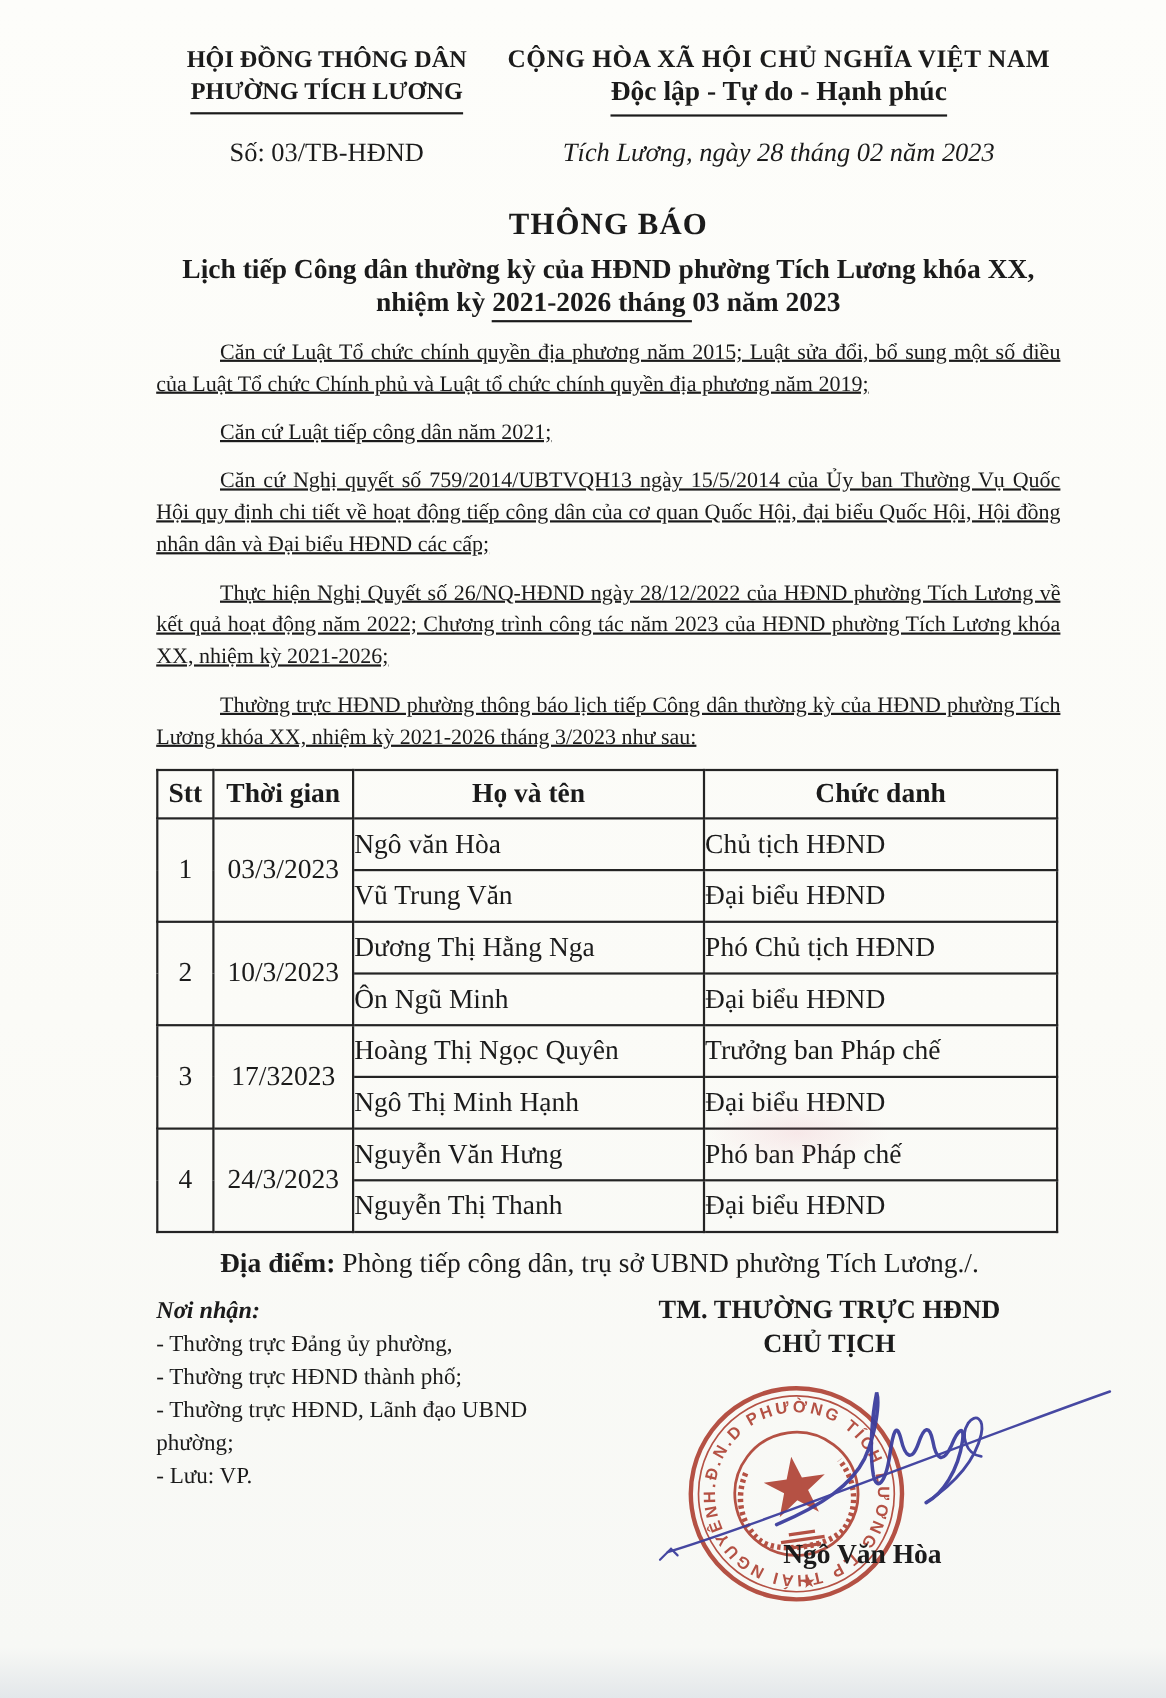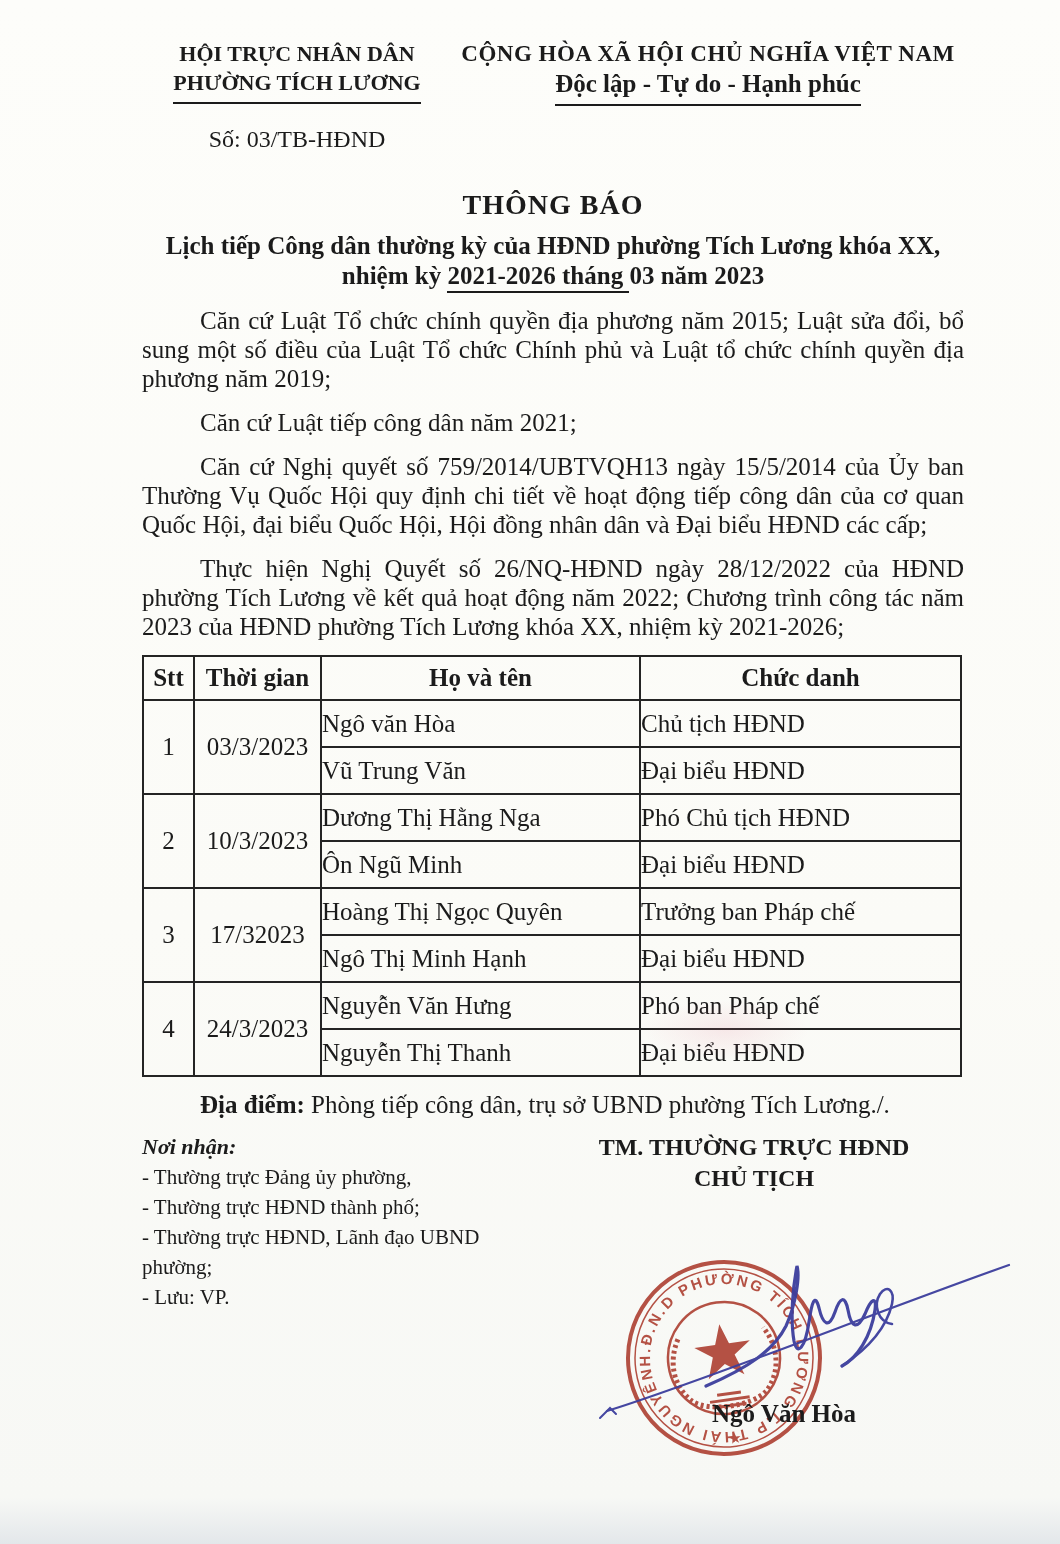--- a/index.html
+++ b/index.html
@@ -25,21 +25,21 @@
   .nat-l1{font-weight:bold;font-size:23px;line-height:28px;letter-spacing:0.5px;}
   .nat-l2{font-weight:bold;font-size:25px;line-height:32px;}
   .numdate{display:flex;margin-top:20px;}
   .doc-number{width:310px;text-align:center;font-size:24px;flex:none;}
   .place-date{flex:1;text-align:center;font-style:italic;font-size:24px;}
   
   .title{margin-top:36px;text-align:center;font-weight:bold;font-size:28px;line-height:32px;letter-spacing:1px;}
   .subtitle{margin-top:10px;text-align:center;font-weight:bold;font-size:25px;line-height:30px;}
   .u-part{border-bottom:2px solid #1b1b1b;padding-bottom:2px;}
   
-  .para{font-size:25px;line-height:29px;text-align:justify;text-indent:58px;margin:15px 0 0 0;}
+  .para{font-size:20px;line-height:29px;text-align:justify;text-indent:58px;margin:15px 0 0 0;text-decoration:underline;}
   
   table.sched{border-collapse:collapse;margin-top:14px;width:818px;table-layout:fixed;}
   table.sched th,table.sched td{border:2px solid #242424;font-size:25px;padding:0;}
   table.sched th{font-weight:bold;height:42px;text-align:center;}
   table.sched td{height:45px;}
   .col-stt{width:51px;}
   .col-date{width:127px;}
   .col-name{width:319px;}
   .col-title{width:321px;}
   td.c{text-align:center;}
@@ -60,43 +60,45 @@
   .smudge{position:absolute;left:640px;top:1000px;width:170px;height:60px;
     background:radial-gradient(ellipse at center,rgba(225,120,145,0.14),rgba(225,120,145,0) 70%);}
 </style>
 </head>
 <body>
 
 <div class="page">
 
   <div class="hdr">
     <div class="hdr-left">
-      <div class="org-l1">HỘI TRỰC NHÂN DÂN</div>
+      <div class="org-l1">HỘI ĐỒNG THÔNG DÂN</div>
       <div class="org-l2"><span class="org-underline">PHƯỜNG TÍCH LƯƠNG</span></div>
     </div>
     <div class="hdr-right">
       <div class="nat-l1">CỘNG HÒA XÃ HỘI CHỦ NGHĨA VIỆT NAM</div>
       <div class="nat-l2"><span class="org-underline">Độc lập - Tự do - Hạnh phúc</span></div>
     </div>
   </div>
 
   <div class="numdate">
     <div class="doc-number">Số: 03/TB-HĐND</div>
+    <div class="place-date">Tích Lương, ngày 28 tháng 02 năm 2023</div>
   </div>
 
   <div class="title">THÔNG BÁO</div>
   <div class="subtitle">
     <div>Lịch tiếp Công dân thường kỳ của HĐND phường Tích Lương khóa XX,</div>
     <div><span>nhiệm kỳ </span><span class="u-part">2021-2026 tháng </span><span>03 năm 2023</span></div>
   </div>
 
   <p class="para">Căn cứ Luật Tổ chức chính quyền địa phương năm 2015; Luật sửa đổi, bổ sung một số điều của Luật Tổ chức Chính phủ và Luật tổ chức chính quyền địa phương năm 2019;</p>
   <p class="para">Căn cứ Luật tiếp công dân năm 2021;</p>
   <p class="para">Căn cứ Nghị quyết số 759/2014/UBTVQH13 ngày 15/5/2014 của Ủy ban Thường Vụ Quốc Hội quy định chi tiết về hoạt động tiếp công dân của cơ quan Quốc Hội, đại biểu Quốc Hội, Hội đồng nhân dân và Đại biểu HĐND các cấp;</p>
   <p class="para">Thực hiện Nghị Quyết số 26/NQ-HĐND ngày 28/12/2022 của HĐND phường Tích Lương về kết quả hoạt động năm 2022; Chương trình công tác năm 2023 của HĐND phường Tích Lương khóa XX, nhiệm kỳ 2021-2026;</p>
+  <p class="para">Thường trực HĐND phường thông báo lịch tiếp Công dân thường kỳ của HĐND phường Tích Lương khóa XX, nhiệm kỳ 2021-2026 tháng 3/2023 như sau:</p>
 
   <table class="sched">
     <colgroup>
       <col class="col-stt">
         <col class="col-date">
         <col class="col-name">
         <col class="col-title">
     </colgroup>
     <tbody>
         <tr>

